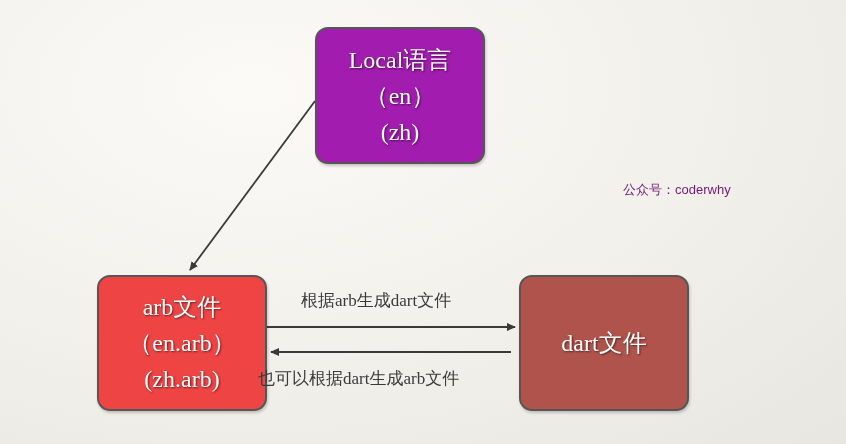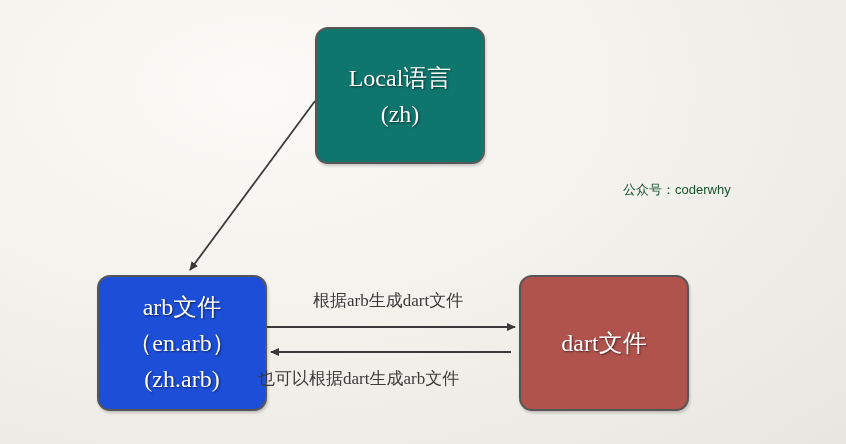--- a/index.html
+++ b/index.html
@@ -16,48 +16,49 @@
     text-shadow: 1px 1px 2px rgba(0,0,0,0.55);
     box-shadow: 1px 2px 3px rgba(0,0,0,0.2);
   }
   .box span { display: block; white-space: nowrap; }
   #box-local { left: 315px; top: 27px; width: 170px; height: 137px; }
   #box-arb   { left: 97px;  top: 275px; width: 170px; height: 136px; }
   #box-dart  { left: 519px; top: 275px; width: 170px; height: 136px; gap: 48px; }
   .label {
     position: absolute; font-size: 17px; color: #3a3a3a; white-space: nowrap;
   }
-  #label-forward { left: 301px; top: 289px; margin-left: 12px; }
+  #label-forward { left: 301px; top: 289px; }
   #label-backward { left: 258px; top: 367px; }
   #watermark {
     position: absolute; left: 623px; top: 181px; font-size: 13px;
-    font-family: "Liberation Sans", "DejaVu Sans", sans-serif; color: #14532d;
+    font-family: "Liberation Sans", "DejaVu Sans", sans-serif; color: #701a75;
   }
   svg#arrows { position: absolute; left: 0; top: 0; }
 </style>
 </head>
 <body>
 
 <svg id="arrows" width="846" height="444">
   <defs>
     <marker id="ah" markerWidth="10" markerHeight="10" refX="8" refY="5" orient="auto" markerUnits="userSpaceOnUse">
       <path d="M0,1 L9,5 L0,9 Z" fill="#3a3a3a"></path>
     </marker>
   </defs>
   <line x1="315" y1="101" x2="190" y2="270" stroke="#3a3a3a" stroke-width="1.8" marker-end="url(#ah)"></line>
   <line x1="267" y1="327" x2="515" y2="327" stroke="#3a3a3a" stroke-width="1.8" marker-end="url(#ah)"></line>
   <line x1="511" y1="352" x2="271" y2="352" stroke="#3a3a3a" stroke-width="1.8" marker-end="url(#ah)"></line>
 </svg>
 
-<div id="box-local" class="box" style="background:#0f766e">
+<div id="box-local" class="box" style="background:#a21caf">
   <span>Local语言</span>
+  <span>（en）</span>
   <span>(zh)</span>
 </div>
 
-<div id="box-arb" class="box" style="background:#1d4ed8">
+<div id="box-arb" class="box" style="background:#ef4444">
   <span>arb文件</span>
   <span>（en.arb）</span>
   <span>(zh.arb)</span>
 </div>
 
 <div id="box-dart" class="box" style="background:#b0534c">
   <span>dart文件</span>
 </div>
 
 <div id="label-forward" class="label">根据arb生成dart文件</div>

